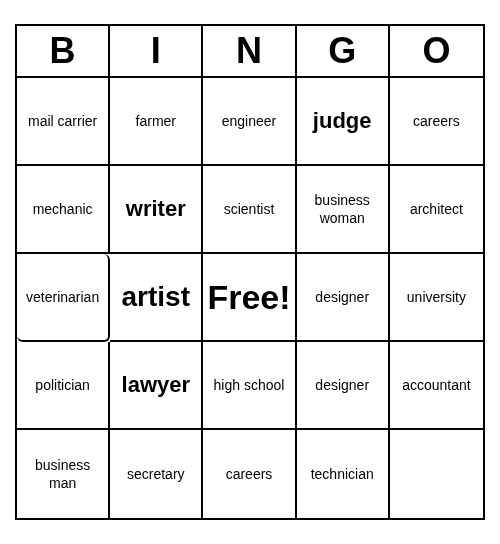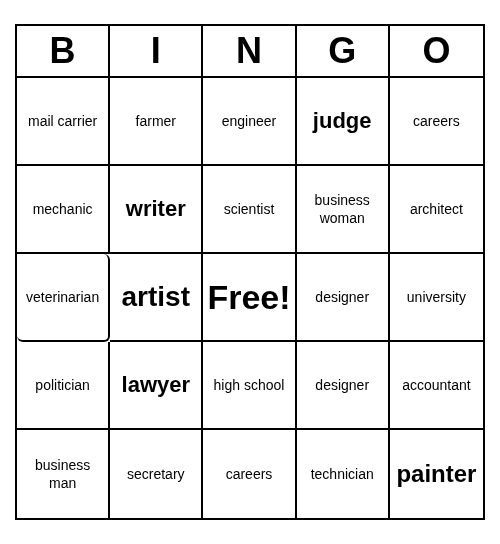--- a/index.html
+++ b/index.html
@@ -167,17 +167,14 @@
       </div>
       <div class="bingo-cell">
         <span>secretary</span>
       </div>
       <div class="bingo-cell">
         <span>careers</span>
       </div>
       <div class="bingo-cell">
         <span>technician</span>
       </div>
-      <div class="bingo-cell painter">
-        <span>painter</span>
-      </div>
     </div>
 </div>
 
 </body></html>

